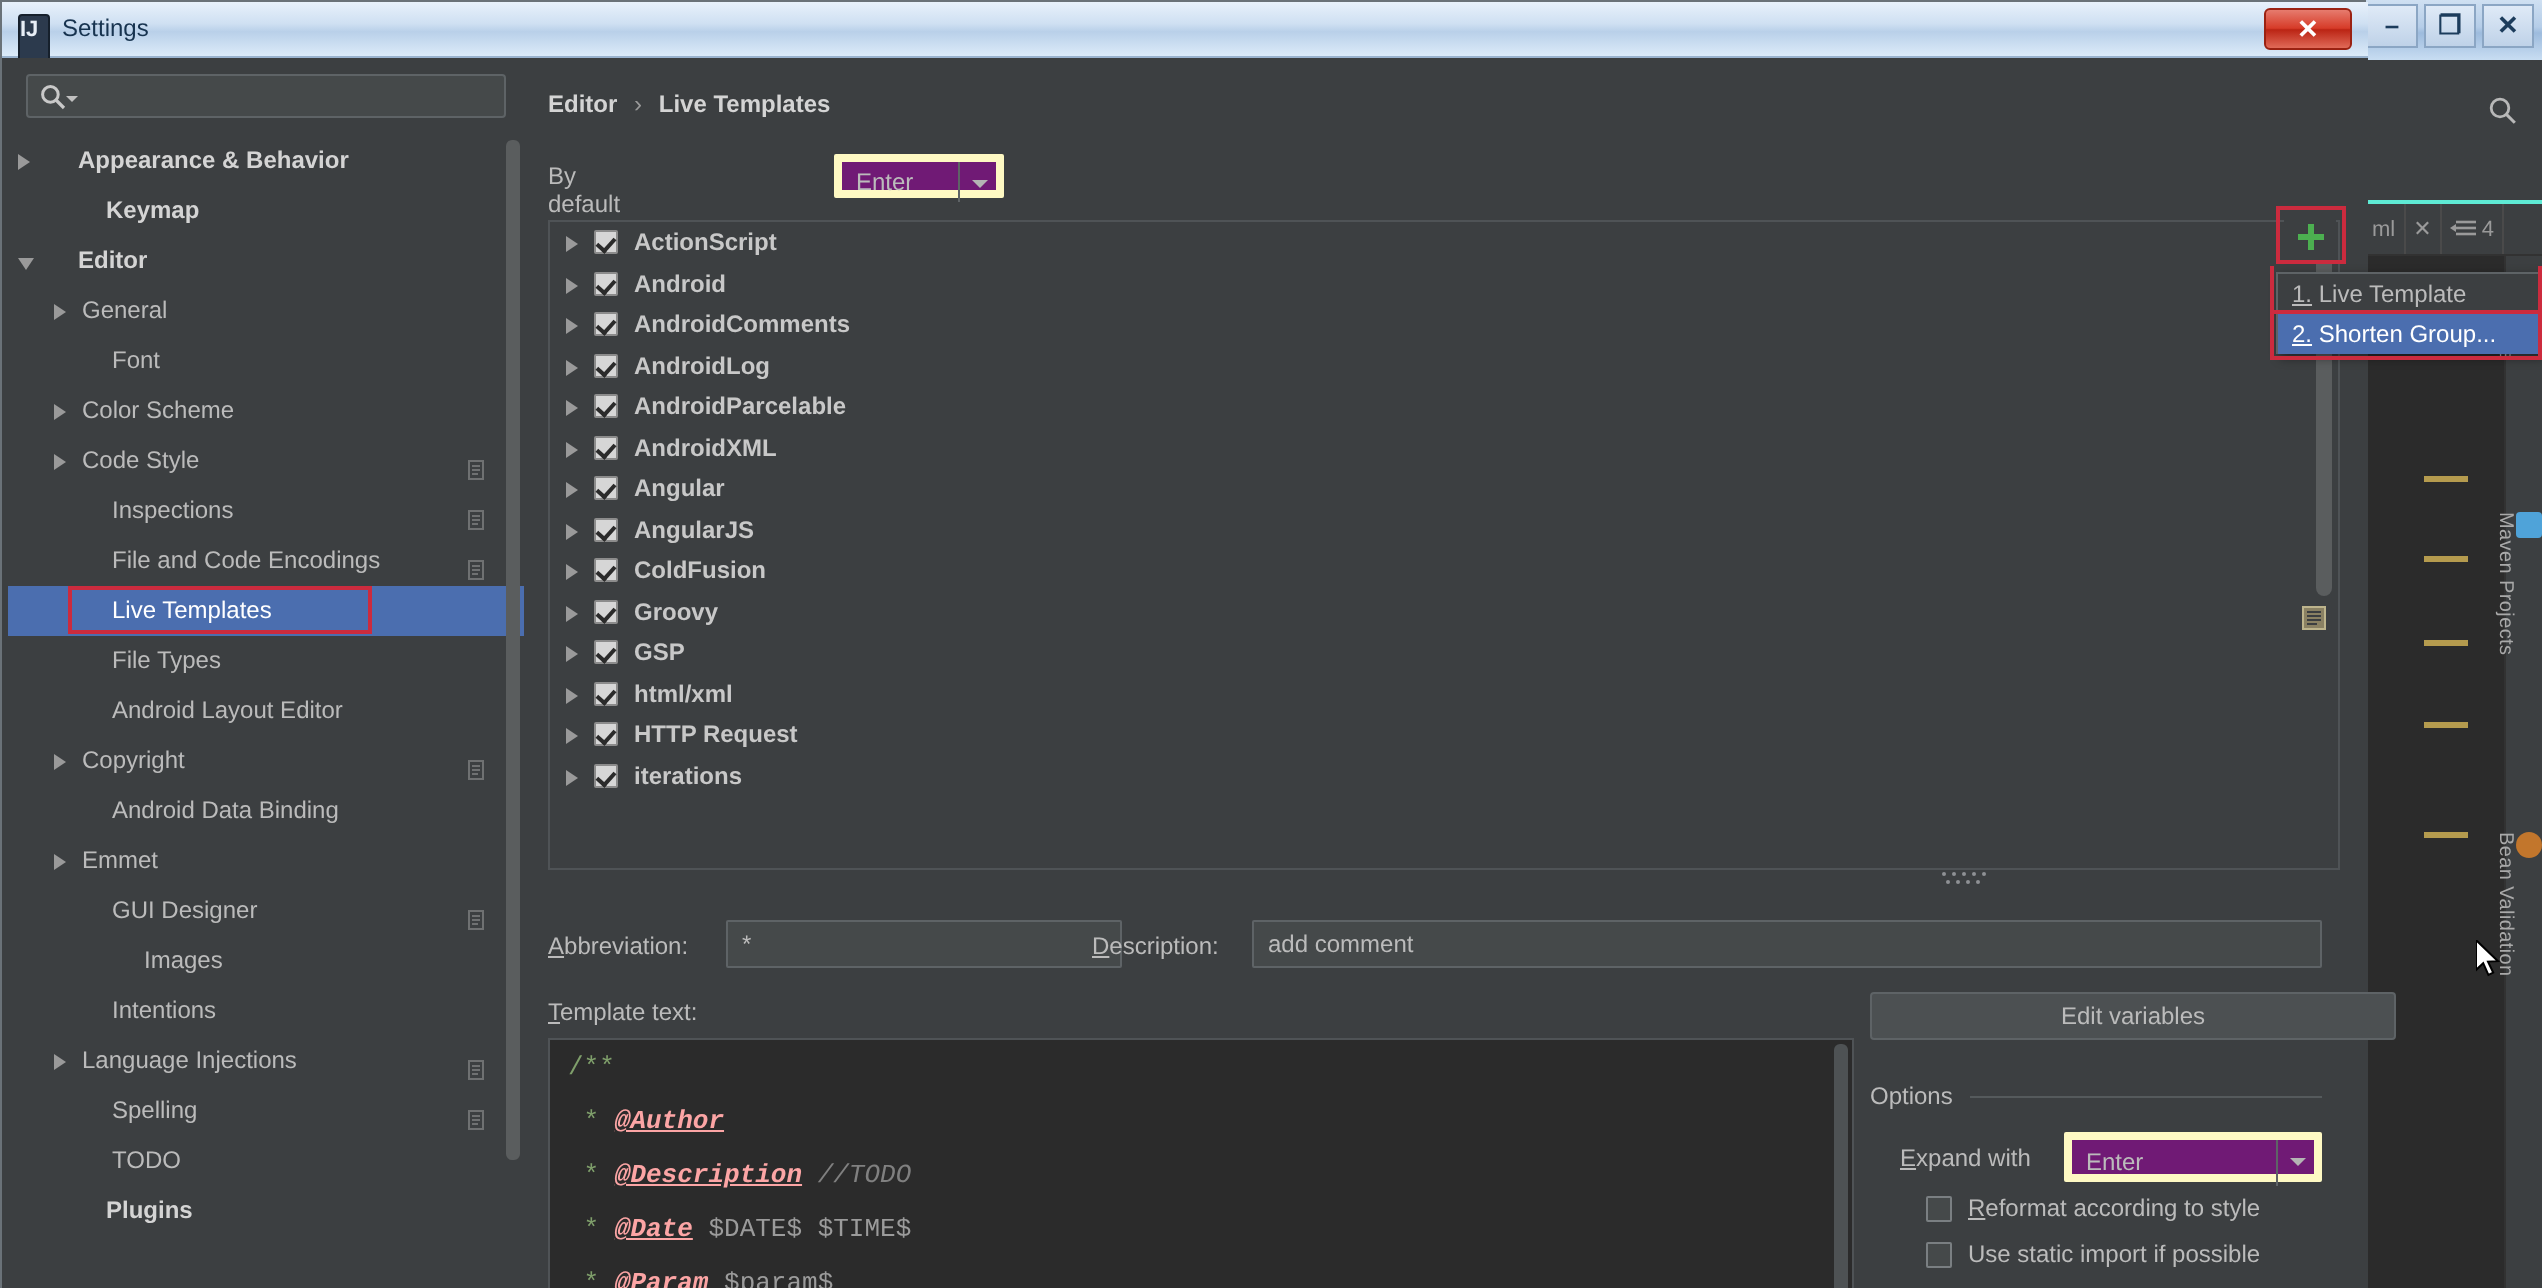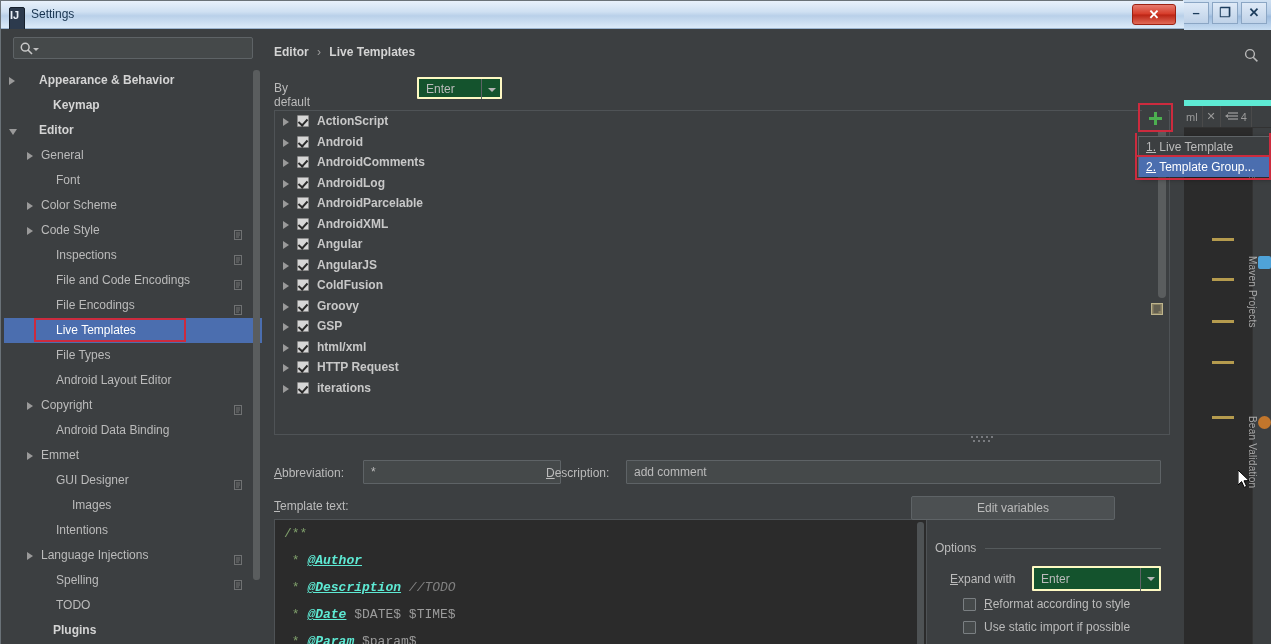--- a/index.html
+++ b/index.html
@@ -50,21 +50,21 @@
     border-left: 1px solid #2b2b2b;
   }
   .ide-search-row {
     position: absolute; left: 1182px; top: 42px; width: 89px; height: 30px;
   }
   .ide-search-icon {
     position: absolute; right: 12px; top: 6px; width: 15px; height: 15px;
   }
   .ide-tabbar {
     position: absolute; left: 1182px; top: 100px; width: 89px; height: 28px;
-    border-top: 6px solid #5eead4; border-bottom: 1px solid #323232;
+    border-top: 2px solid #5eead4; border-bottom: 1px solid #323232;
     display: flex; align-items: center; font-size: 11px; color: #9a9a9a;
   }
   .ide-tabbar .seg { padding: 0 4px; border-right: 1px solid #4a4a4a; height: 100%;
      display: flex; align-items: center; }
   .ide-editor-area {
     position: absolute; left: 1182px; top: 128px; width: 70px; height: 516px;
     background: #2b2b2b;
   }
   .ide-marker {
     position: absolute; width: 22px; height: 3px; background: #b59b4e; right: 18px;
@@ -186,21 +186,21 @@
   }
   .breadcrumb {
     position: absolute; left: 11px; top: 13px;
     font-size: 12px; font-weight: bold; color: #d4d4d4;
   }
   .breadcrumb .sep { font-weight: normal; color: #9a9a9a; margin: 0 5px; }
 
   .expand-row { position: absolute; left: 11px; top: 45px; height: 24px; }
   .expand-row .lab { position: absolute; left: 0; top: 4px; font-size: 12px; color: #bbbbbb; }
   .combo {
-    position: absolute; background: #14532d; border: 2px solid #fef9c3;
+    position: absolute; background: #701a75; border: 4px solid #fef9c3;
     height: 22px; border-radius: 1px;
   }
   .combo .val {
     position: absolute; left: 7px; top: 3px; font-size: 12px; color: #bbbbbb;
   }
   .combo .arrowbox {
     position: absolute; right: 0; top: 0; width: 19px; height: 20px;
     border-left: 1px solid #5e6366;
   }
   .combo .arrowbox:after {
@@ -272,21 +272,21 @@
   .code-area {
     position: absolute; left: 11px; top: 487px; width: 653px; height: 140px;
     background: #2b2b2b; border: 1px solid #4f5356; overflow: hidden;
   }
   .code-line {
     position: relative; height: 27px; line-height: 27px;
     font-family: "Liberation Mono", monospace; font-size: 13px;
     white-space: pre; padding-left: 9px;
   }
   .c-cmt { color: #7f9f6b; }
-  .c-tag { color: #5eead4; font-style: italic; text-decoration: underline; font-weight: bold; }
+  .c-tag { color: #fca5a5; font-style: italic; text-decoration: underline; font-weight: bold; }
   .c-gray { color: #808080; font-style: italic; }
   .c-var { color: #9b9b9b; margin-top: 46px; }
   .code-scroll {
     position: absolute; right: 2px; top: 2px; width: 7px; height: 134px;
   }
   .code-scroll .thumb {
     position: absolute; left: 0; top: 0; width: 7px; height: 128px;
     background: #4e5254; border-radius: 3px;
   }
 
@@ -473,29 +473,20 @@
             </div>
             <div class="tree-row">
               <span class="lbl" style="left: 52px;">File and Code Encodings</span>
               <span class="copy-ic"><svg width="10" height="11" viewBox="0 0 10 11">
                   <rect x="0.5" y="0.5" width="7" height="9" fill="none" stroke="#9a9a9a"></rect>
                   <line x1="2" y1="3" x2="6" y2="3" stroke="#9a9a9a"></line>
                   <line x1="2" y1="5" x2="6" y2="5" stroke="#9a9a9a"></line>
                   <line x1="2" y1="7" x2="5" y2="7" stroke="#9a9a9a"></line>
                 </svg></span>
             </div>
-            <div class="tree-row">
-              <span class="lbl" style="left: 52px;">File Encodings</span>
-              <span class="copy-ic"><svg width="10" height="11" viewBox="0 0 10 11">
-                  <rect x="0.5" y="0.5" width="7" height="9" fill="none" stroke="#9a9a9a"></rect>
-                  <line x1="2" y1="3" x2="6" y2="3" stroke="#9a9a9a"></line>
-                  <line x1="2" y1="5" x2="6" y2="5" stroke="#9a9a9a"></line>
-                  <line x1="2" y1="7" x2="5" y2="7" stroke="#9a9a9a"></line>
-                </svg></span>
-            </div>
             <div class="tree-row selected">
               <span class="lbl" style="left: 52px;">Live Templates</span>
               <span class="sel-outline"></span>
             </div>
             <div class="tree-row">
               <span class="lbl" style="left: 52px;">File Types</span>
             </div>
             <div class="tree-row">
               <span class="lbl" style="left: 52px;">Android Layout Editor</span>
             </div>
@@ -700,21 +691,21 @@
           <div class="code-line"><span class="c-cmt">/**</span></div>
           <div class="code-line"><span class="c-cmt"> * </span><span class="c-tag">@Author</span></div>
           <div class="code-line"><span class="c-cmt"> * </span><span class="c-tag">@Description</span><span class="c-gray"> //TODO</span></div>
           <div class="code-line"><span class="c-cmt"> * </span><span class="c-tag">@Date</span><span class="c-var"> $DATE$ $TIME$</span></div>
           <div class="code-line"><span class="c-cmt"> * </span><span class="c-tag">@Param</span><span class="c-var"> $param$</span></div>
           <div class="code-scroll">
             <div class="thumb"></div>
           </div>
         </div>
 
-        <div class="btn" style="left:648px; top:464px; width:204px; height:24px; line-height:22px;">Edit variables</div>
+        <div class="btn" style="left:672px; top:464px; width:263px; height:24px; line-height:22px;">Edit variables</div>
 
         <span class="group-title" style="left:672px; top:509px;">Options</span>
         <div class="group-line" style="left:722px; top:516px; width:176px;"></div>
 
         <span class="lbl-static" style="left:687px; top:540px;">
           <span class="mnem">E</span><span id="expandwith-rest">xpand with</span>
         </span>
         <div class="combo" style="left:769px; top:534px; width:129px; height:25px;">
           <span class="val" style="top:4px;">Enter</span>
           <span class="arrowbox" style="height:23px;"></span>
@@ -740,18 +731,18 @@
   </div>
 
   <div class="plus-btn">
     <span class="pl h"></span>
     <span class="pl v"></span>
   </div>
   <div class="plus-outline"></div>
 
   <div class="popup" id="popup-menu">
       <div class="popup-item"><span class="num">1.</span><span> Live Template</span></div>
-      <div class="popup-item sel"><span class="num">2.</span><span> Template Group...</span></div>
+      <div class="popup-item sel"><span class="num">2.</span><span> Shorten Group...</span></div>
     </div>
   <div class="popup-outline2"></div>
   <div class="popup-outline"></div>
 
 </div>
 
 </body></html>

